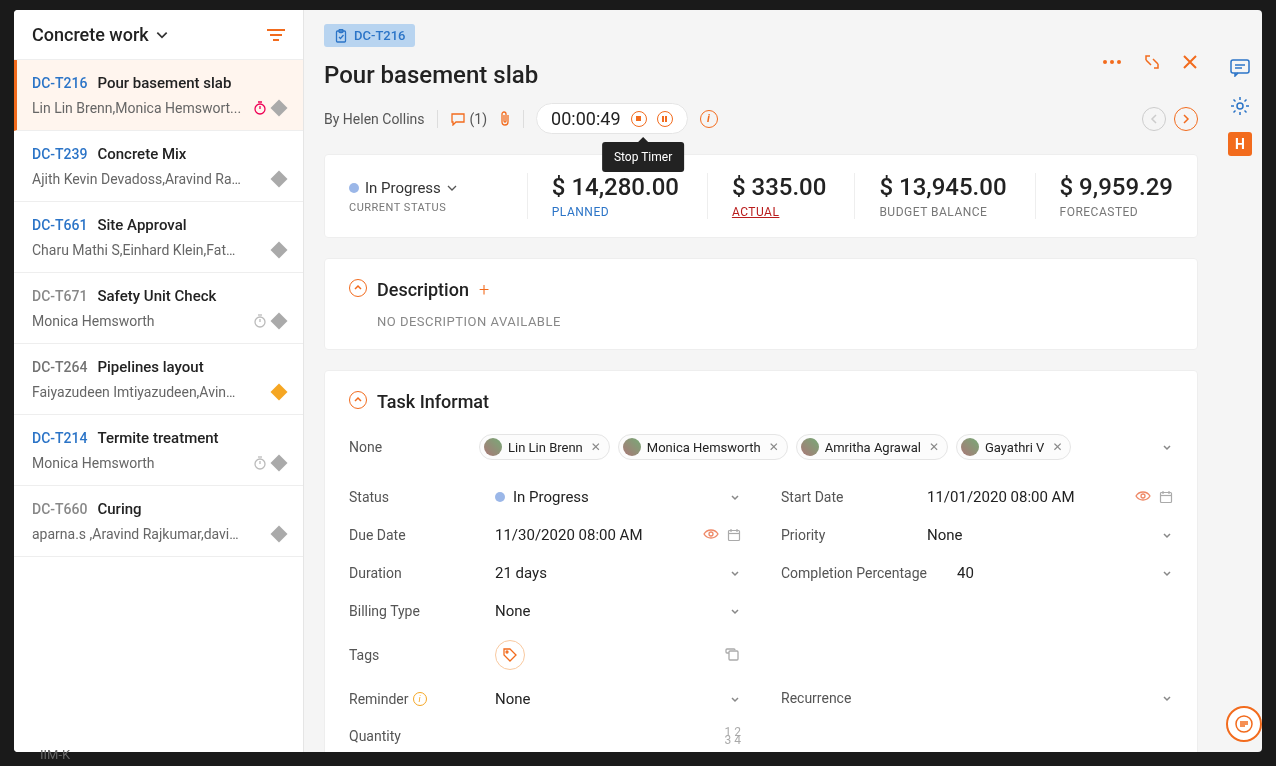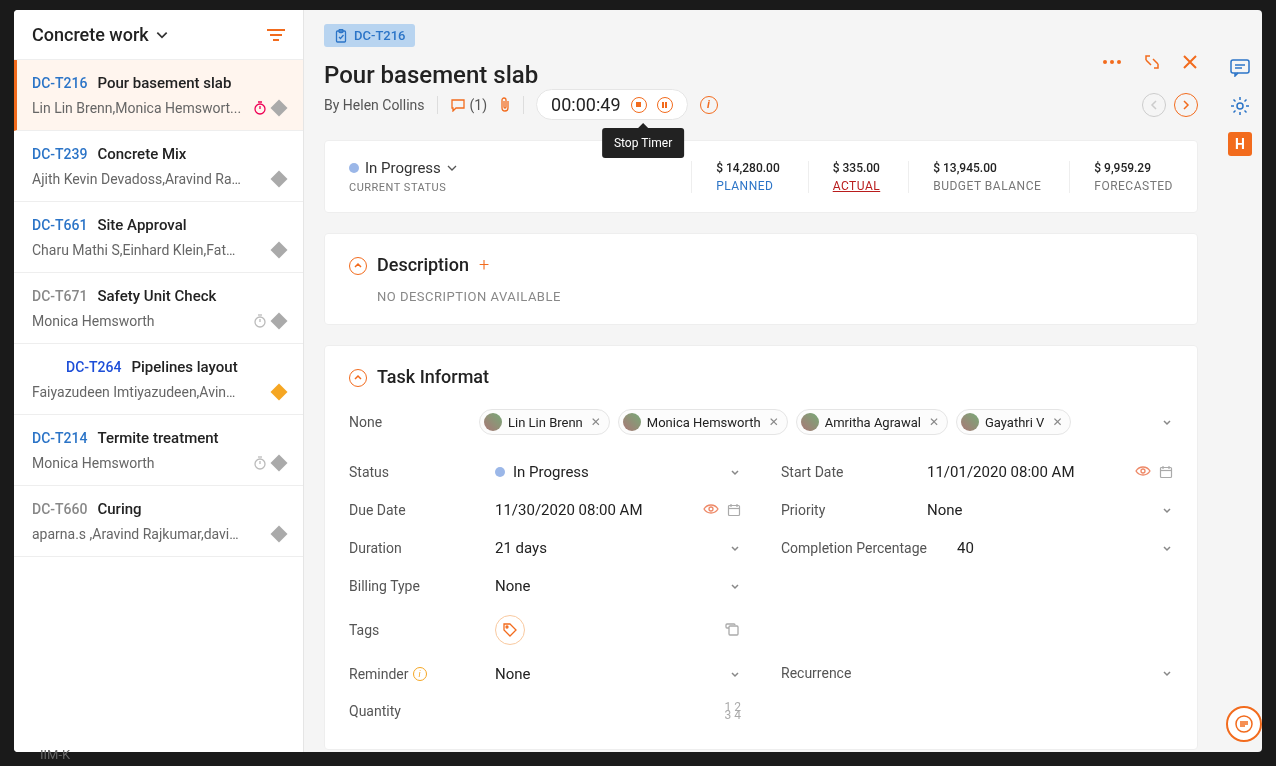--- a/index.html
+++ b/index.html
@@ -11,37 +11,37 @@
   .sidebar-header { display: flex; align-items: center; justify-content: space-between; padding: 14px 18px; border-bottom: 1px solid #eee; }
   .sidebar-title { font-size: 18px; font-weight: 500; color: #222; display: flex; align-items: center; gap: 6px; cursor: pointer; }
   .sidebar-title svg { width: 14px; height: 14px; }
   .filter-icon { color: #f26b1d; cursor: pointer; }
   .task-list { overflow-y: auto; flex: 1; }
   .task-item { padding: 14px 18px 14px 18px; border-bottom: 1px solid #eee; cursor: pointer; }
   .task-item.active { background: #fff5ee; border-left: 3px solid #f26b1d; padding-left: 15px; }
   .task-item-top { display: flex; gap: 10px; align-items: baseline; margin-bottom: 8px; }
   .task-id { font-size: 14px; font-weight: 500; }
   .task-id.blue { color: #2b74c7; }
-  .task-id.green { color: #1d4ed8; margin-left: 34px; }
+  .task-id.green { color: #737373; }
   .task-id.gray { color: #888; }
   .task-title-sm { font-size: 15px; font-weight: 500; color: #222; }
   .task-meta { display: flex; align-items: center; justify-content: space-between; font-size: 14px; color: #666; }
   .task-assignees { white-space: nowrap; overflow: hidden; text-overflow: ellipsis; max-width: 210px; }
   .task-meta-icons { display: flex; gap: 6px; align-items: center; color: #bbb; }
   .diamond { width: 12px; height: 12px; background: #aaa; transform: rotate(45deg); display: inline-block; }
   .diamond.orange { background: #f5a623; }
   
   .main { flex: 1; overflow-y: auto; padding: 0 0 20px 0; position: relative; }
   .right-rail { position: absolute; right: 0; top: 10px; width: 44px; display: flex; flex-direction: column; align-items: center; gap: 14px; padding-top: 36px; }
   .rail-btn { width: 24px; height: 24px; display: flex; align-items: center; justify-content: center; color: #2b74c7; cursor: pointer; }
   .rail-btn.orange-bg { background: #f26b1d; color: #fff; border-radius: 3px; font-weight: bold; font-size: 14px; }
   .task-header { padding: 14px 20px 0 20px; margin-right: 44px; }
   .task-badge { display: inline-flex; align-items: center; gap: 6px; background: #b8d4f0; color: #2b74c7; padding: 4px 10px; border-radius: 3px; font-size: 13px; font-weight: 500; }
   .task-title-lg { font-size: 24px; font-weight: 500; color: #222; margin-top: 14px; }
-  .task-subheader { display: flex; align-items: center; gap: 12px; font-size: 14px; color: #555; position: relative; }
+  .task-subheader { display: flex; align-items: center; gap: 12px; margin-top: 14px; font-size: 14px; color: #555; position: relative; }
   .divider-v { width: 1px; height: 18px; background: #ddd; }
   .comment-count { display: flex; align-items: center; gap: 4px; color: #f26b1d; cursor: pointer; }
   .comment-count span.num { color:#555; }
   .attach { color: #f26b1d; cursor: pointer; }
   .timer-box { display: flex; align-items: center; gap: 10px; background: #fff; border: 1px solid #e5e5e5; border-radius: 20px; padding: 4px 14px; position: relative; }
   .timer-value { font-size: 18px; color: #222; }
   .timer-btn { width: 16px; height: 16px; border-radius: 50%; border: 1.5px solid #f26b1d; display: flex; align-items: center; justify-content: center; cursor: pointer; position: relative; }
   .timer-btn.stop::after { content:''; width:5px; height:5px; background:#f26b1d; }
   .timer-btn.pause::after { content:''; width:2px; height:6px; background:#f26b1d; box-shadow: 3px 0 0 #f26b1d; margin-left:-3px;}
   .tooltip { position: absolute; top: 38px; left: 50%; transform: translateX(-12%); background: #222; color: #fff; font-size: 12px; padding: 8px 12px; border-radius: 3px; white-space: nowrap; z-index: 10; }
@@ -49,32 +49,32 @@
   .info-icon { width: 18px; height: 18px; border: 1.5px solid #f26b1d; border-radius: 50%; display: flex; align-items: center; justify-content: center; color: #f26b1d; font-size: 11px; font-style: italic; font-weight: bold; cursor: pointer; }
   .header-actions { position: absolute; right: 64px; top: 44px; display: flex; gap: 22px; align-items: center; }
   .hdr-act { color: #f26b1d; cursor: pointer; font-size: 20px; }
   .nav-arrows { display: flex; gap: 8px; margin-left: auto; }
   .nav-arrow { width: 24px; height: 24px; border: 1.5px solid #ccc; border-radius: 50%; display: flex; align-items: center; justify-content: center; cursor: pointer; color: #ccc; }
   .nav-arrow.active { border-color: #f26b1d; color: #f26b1d; }
   
   .status-bar { background: #fff; margin: 20px 20px 0 20px; margin-right: 64px; padding: 18px 24px; border-radius: 4px; display: flex; align-items: center; gap: 32px; border:1px solid #eee;}
   .status-col { display: flex; flex-direction: column; gap: 4px; }
   .status-col .label { font-size: 11px; color: #777; letter-spacing: 0.5px; }
-  .status-value { font-size: 12px; font-weight: 500; color: #222; }
+  .status-value { font-size: 24px; font-weight: 500; color: #222; }
   .status-dropdown { display: flex; align-items: center; gap: 6px; cursor: pointer; font-size: 15px; color: #333; }
   .dot { width: 10px; height: 10px; border-radius: 50%; background: #9bb7e8; display: inline-block; }
   .money-cols { margin-left: auto; display: flex; gap: 28px; }
   .money-col { border-left: 1px solid #eee; padding-left: 24px; display: flex; flex-direction: column; gap: 4px; }
   .money-label { font-size: 12px; letter-spacing: 0.5px; }
   .money-label.blue { color: #2b74c7; }
   .money-label.green { color: #b91c1c; text-decoration: underline; }
   .money-label.gray { color: #777; }
   
   .section-card { background: #fff; margin: 20px 20px 0 20px; margin-right: 64px; padding: 20px 24px; border-radius: 4px; border:1px solid #eee;}
-  .section-head { display: flex; align-items: flex-end; gap: 10px; }
+  .section-head { display: flex; align-items: flex-start; gap: 10px; }
   .collapse-icon { width: 18px; height: 18px; border: 1.5px solid #f26b1d; border-radius: 50%; display: flex; align-items: center; justify-content: center; color: #f26b1d; cursor: pointer; }
   .section-title { font-size: 18px; font-weight: 500; color: #222; }
   .plus-icon { color: #f26b1d; font-size: 18px; cursor: pointer; font-weight: 300; }
   .no-desc { color: #888; font-size: 13px; letter-spacing: 0.5px; margin-top: 14px; margin-left: 28px; }
   
   .field-row { display: flex; align-items: center; padding: 12px 0; }
   .field-label { width: 130px; font-size: 14px; color: #555; display:flex; align-items:center; gap:4px;}
   .field-value { flex: 1; font-size: 15px; color: #222; display: flex; align-items: center; gap: 8px; flex-wrap: wrap; }
   .chip { display: inline-flex; align-items: center; gap: 6px; border: 1px solid #e5e5e5; border-radius: 14px; padding: 3px 8px 3px 4px; font-size: 13px; background: #fcfcfc; }
   .avatar-sm { width: 18px; height: 18px; border-radius: 50%; background: linear-gradient(45deg,#a77,#7a7); display: inline-block; }

